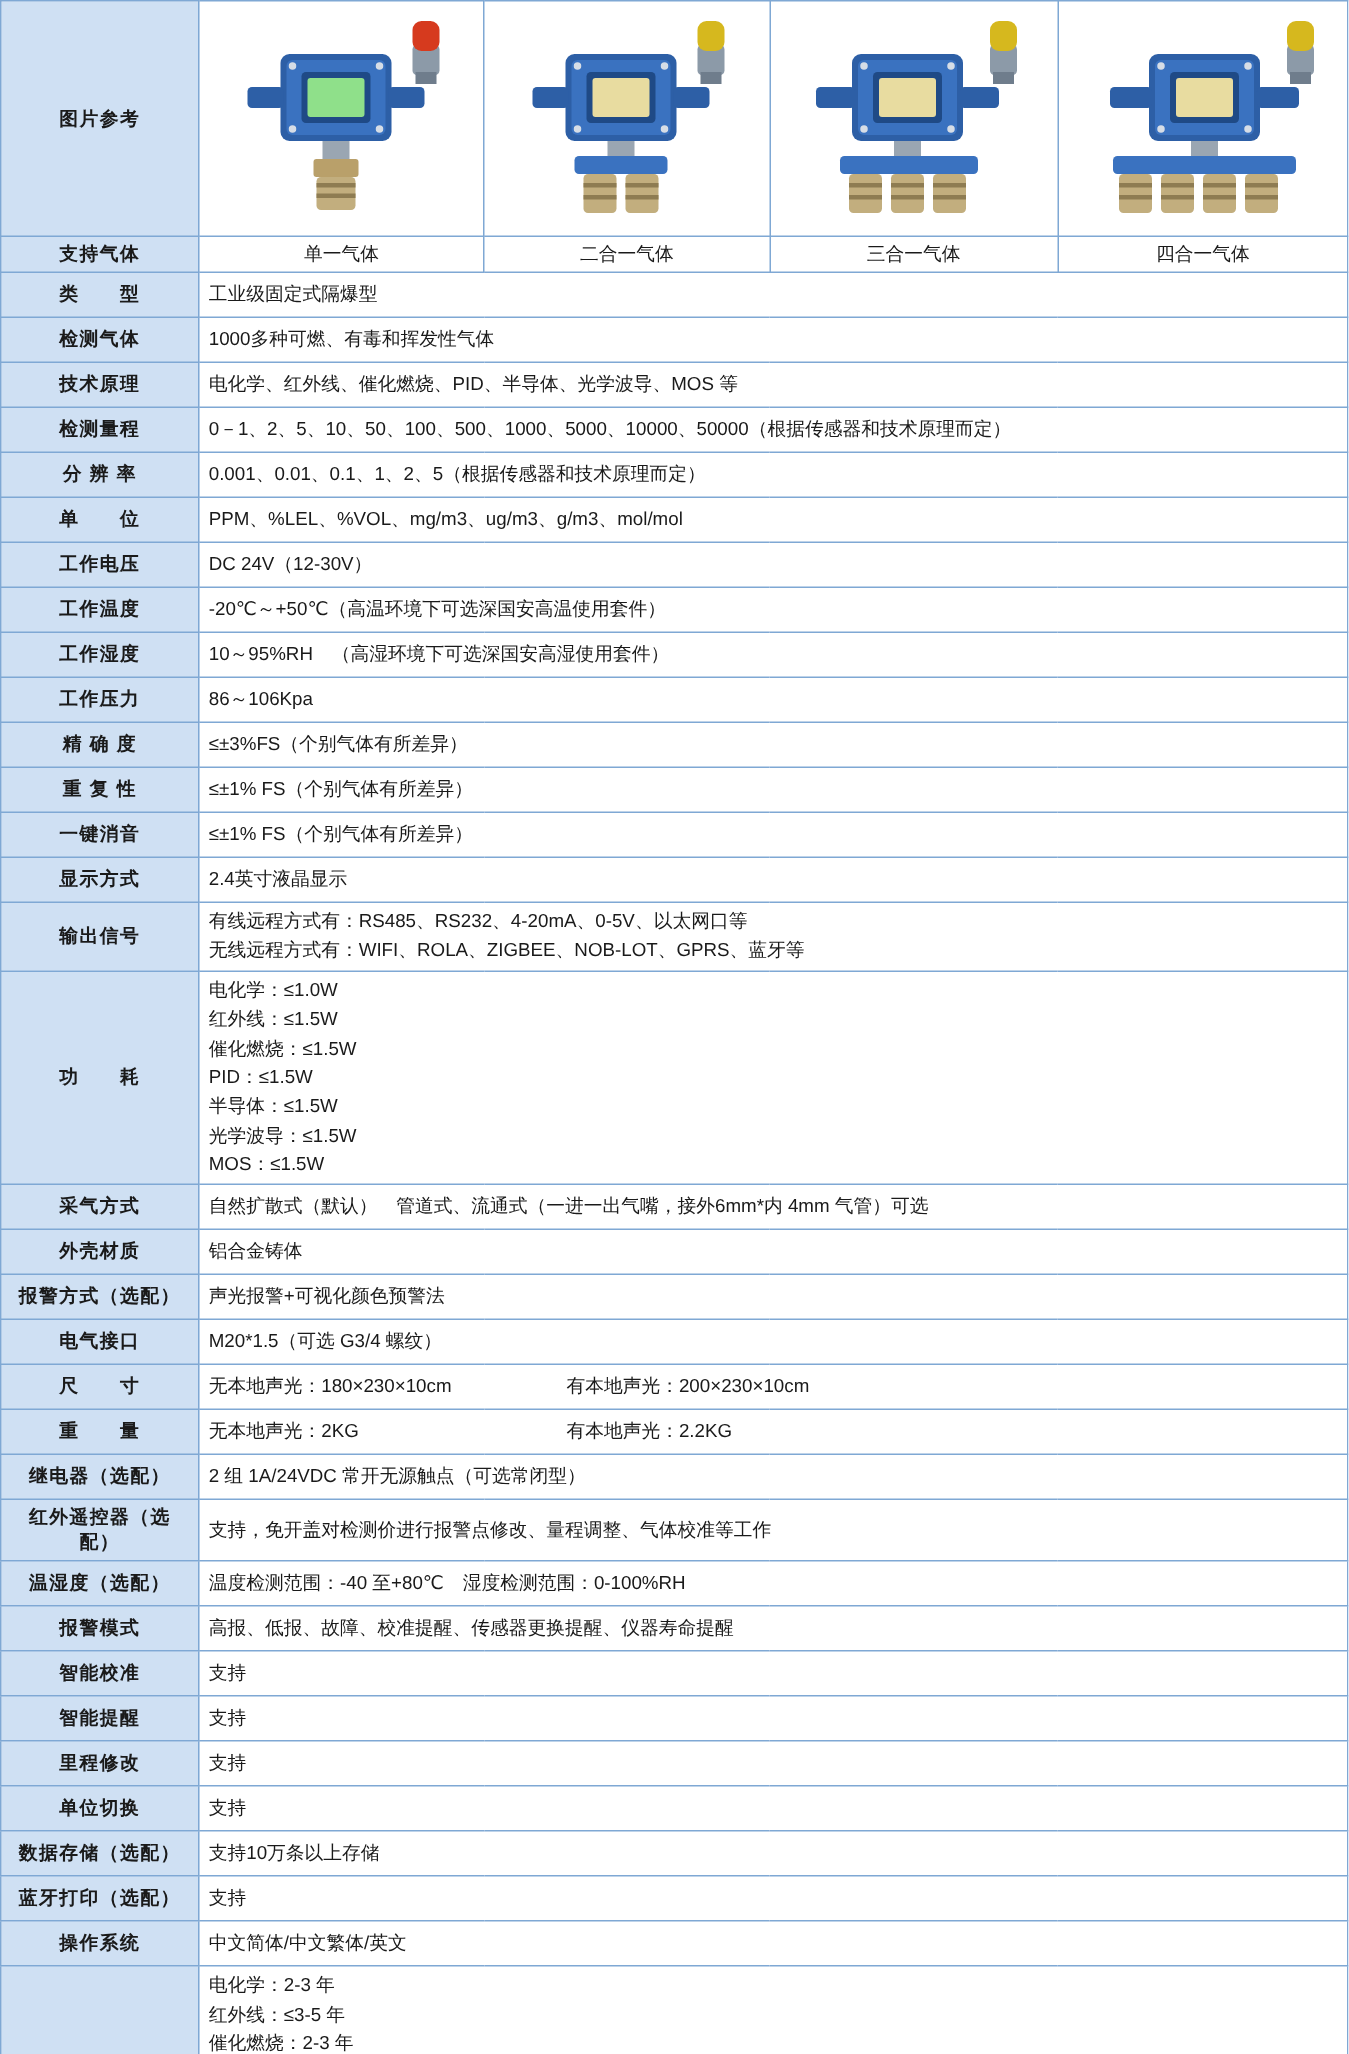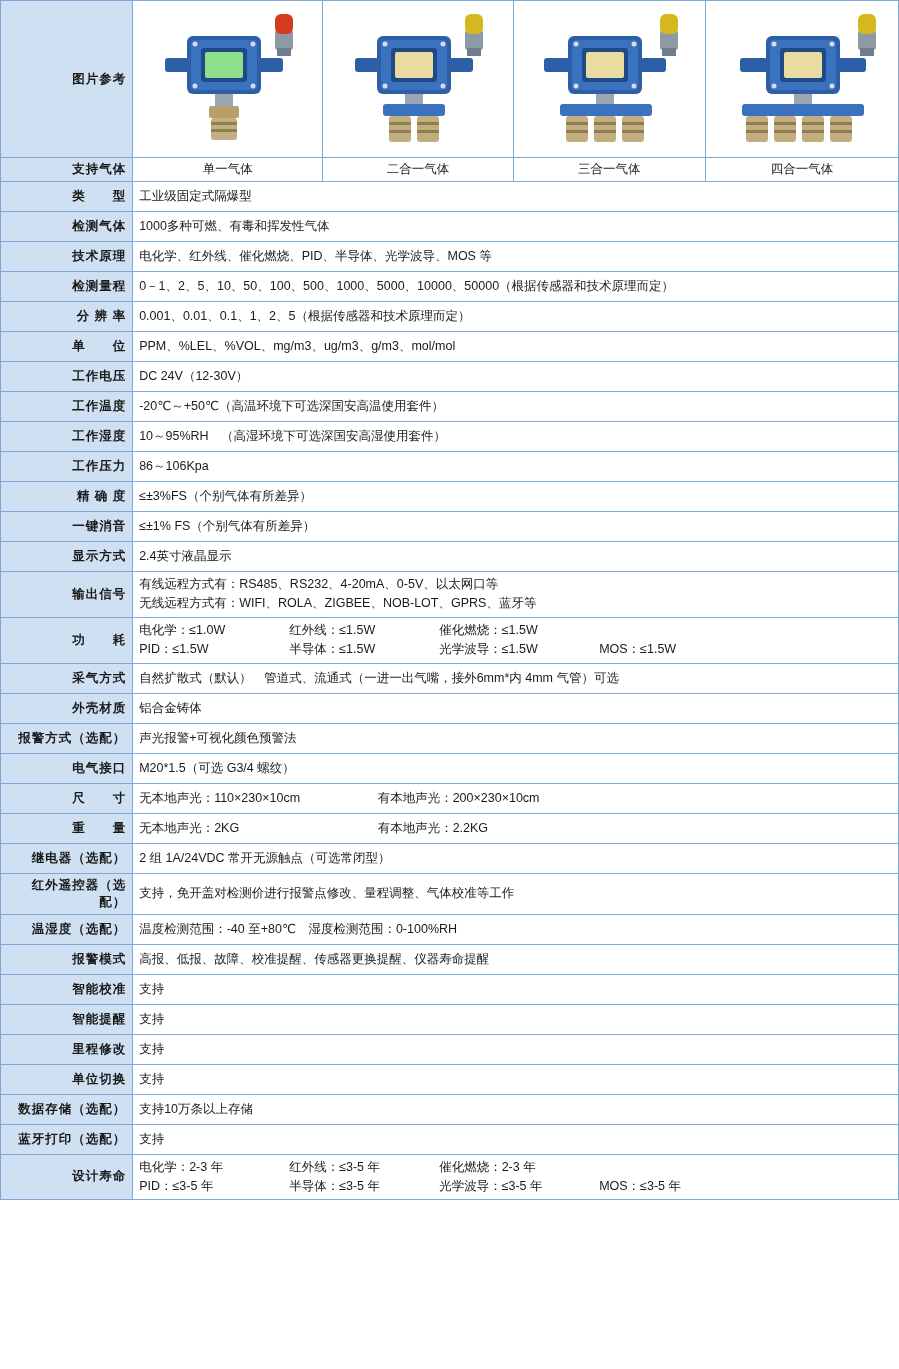--- a/index.html
+++ b/index.html
@@ -14,21 +14,21 @@
   }
   table.spec td{
     border:1px solid #7fa8d4;
     vertical-align:middle;
     font-size:12.5px;
     color:#1a1a1a;
     padding:3px 6px;
   }
   td.label{
     background:#cfe0f3;
-    text-align:right;
+    text-align:center;
     font-weight:bold;
     font-size:13px;
     color:#10305c;
     letter-spacing:1px;
     width:132px;
   }
   td.val{
     background:#ffffff;
     text-align:left;
     padding-left:8px;
@@ -36,21 +36,21 @@
   }
   td.hdr{
     background:#cfe0f3;
     text-align:center;
     font-weight:bold;
     font-size:13px;
     color:#10305c;
   }
   td.center{text-align:center;}
   .multi div{line-height:1.55;}
-  .cols{display:flex;flex-wrap:wrap;}
+  .cols{display:flex;flex-wrap:wrap;flex-direction:column;}
   .cols span{display:inline-block;}
   .w1{width:150px;}
   .w2{width:150px;}
   .w3{width:160px;}
   .w4{width:150px;}
   .pic-cell{height:150px;background:#ffffff;text-align:center;padding:2px;}
   
   .det{position:relative;width:100%;height:146px;}
   .det svg{display:block;margin:0 auto;}
   .stdrow td{height:23px;}
@@ -255,20 +255,24 @@
       </tr>
   <tr class="stdrow">
         <td class="label">工作压力</td>
         <td class="val" colspan="4">86～106Kpa</td>
       </tr>
   <tr class="stdrow">
         <td class="label">精  确  度</td>
         <td class="val" colspan="4">≤±3%FS（个别气体有所差异）</td>
       </tr>
   <tr class="stdrow">
+        <td class="label">重  复  性</td>
+        <td class="val" colspan="4">≤±1% FS（个别气体有所差异）</td>
+      </tr>
+  <tr class="stdrow">
         <td class="label">一键消音</td>
         <td class="val" colspan="4">≤±1% FS（个别气体有所差异）</td>
       </tr>
   <tr class="stdrow">
         <td class="label">显示方式</td>
         <td class="val" colspan="4">2.4英寸液晶显示</td>
       </tr>
 
   <tr>
     <td class="label">输出信号</td>
@@ -308,21 +312,21 @@
         <td class="val" colspan="4">声光报警+可视化颜色预警法</td>
       </tr>
   <tr class="stdrow">
         <td class="label">电气接口</td>
         <td class="val" colspan="4">M20*1.5（可选 G3/4 螺纹）</td>
       </tr>
 
   <tr class="stdrow">
     <td class="label">尺　　寸</td>
     <td class="val" colspan="4">
-      <span style="display:inline-block;width:235px;">无本地声光：110×230×10cm</span>
+      <span style="display:inline-block;width:235px;">无本地声光：180×230×10cm</span>
       <span>有本地声光：200×230×10cm</span>
     </td>
   </tr>
 
   <tr class="stdrow">
     <td class="label">重　　量</td>
     <td class="val" colspan="4">
       <span style="display:inline-block;width:235px;">无本地声光：2KG</span>
       <span>有本地声光：2.2KG</span>
     </td>
@@ -360,20 +364,24 @@
         <td class="label">单位切换</td>
         <td class="val" colspan="4">支持</td>
       </tr>
   <tr class="stdrow">
         <td class="label">数据存储（选配）</td>
         <td class="val" colspan="4">支持10万条以上存储</td>
       </tr>
   <tr class="stdrow">
         <td class="label">蓝牙打印（选配）</td>
         <td class="val" colspan="4">支持</td>
+      </tr>
+  <tr class="stdrow">
+        <td class="label">操作系统</td>
+        <td class="val" colspan="4">中文简体/中文繁体/英文</td>
       </tr>
 
   <tr>
     <td class="label">设计寿命</td>
     <td class="val multi" colspan="4">
       <div class="cols">
         <span class="w1">电化学：2-3 年</span>
         <span class="w2">红外线：≤3-5 年</span>
         <span class="w3">催化燃烧：2-3 年</span>
       </div>

